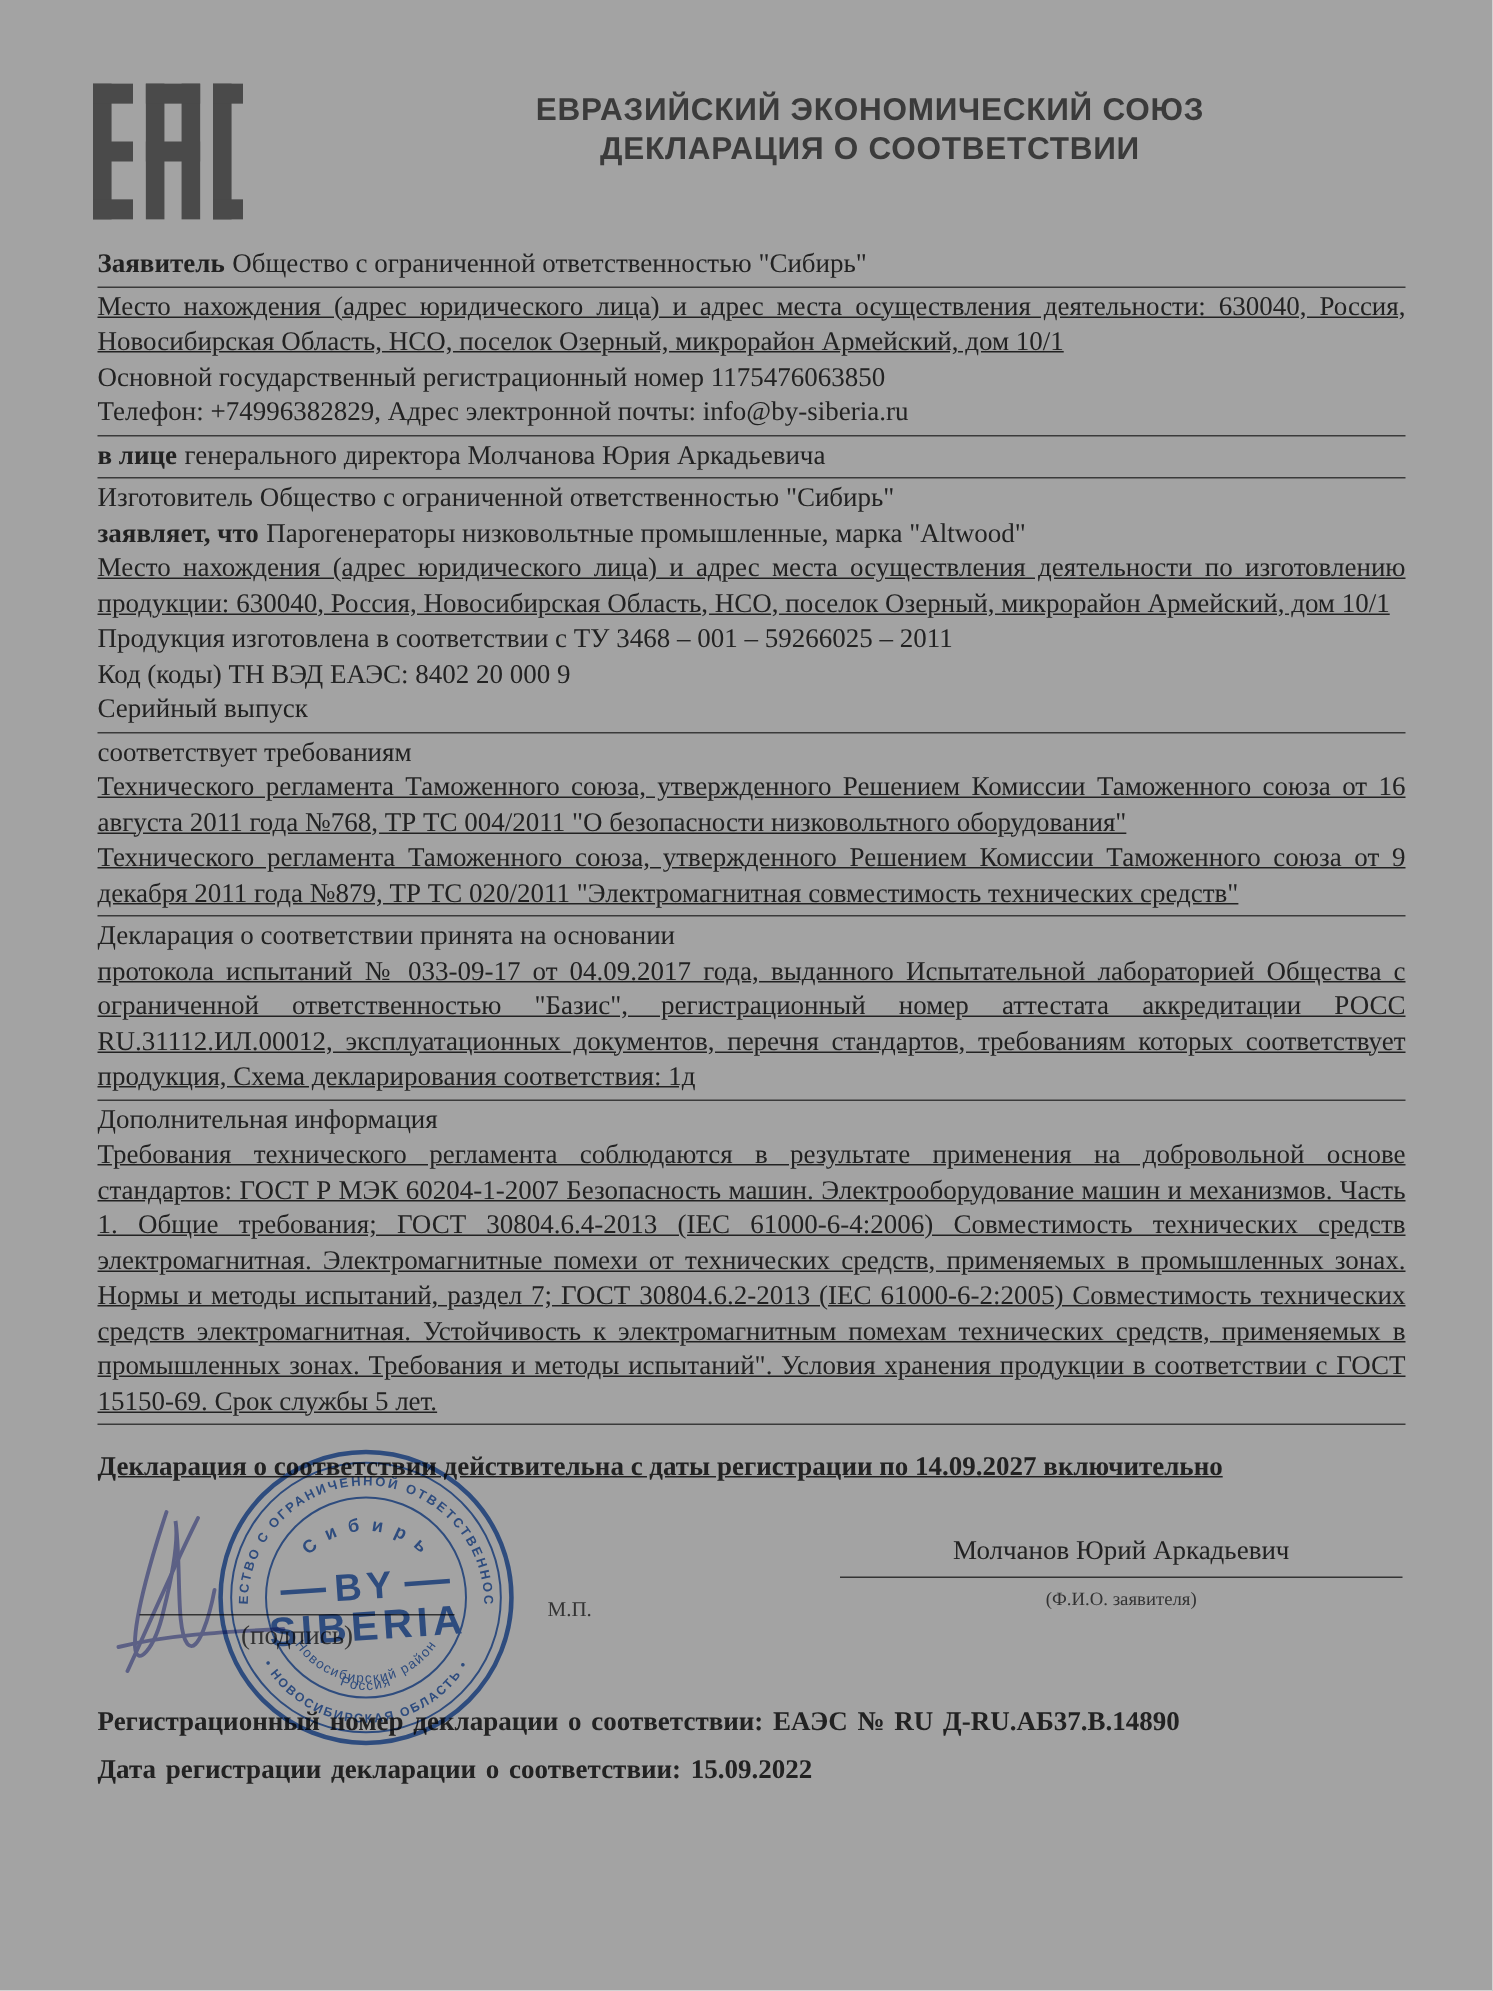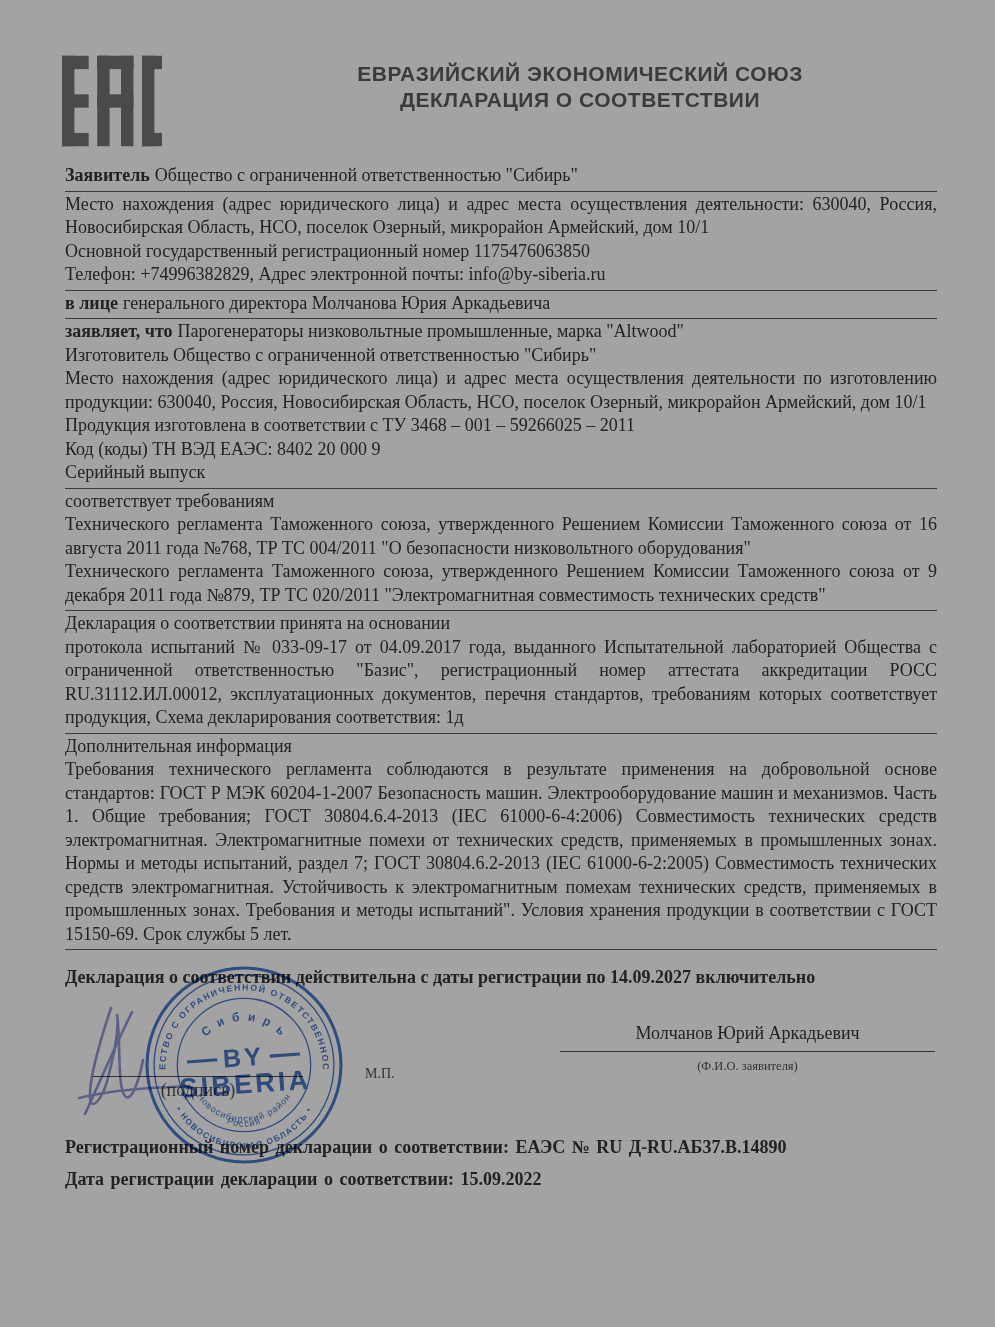--- a/index.html
+++ b/index.html
@@ -18,25 +18,25 @@
   .doc-title{
     position:absolute;left:283px;top:6px;width:470px;
     font-family:"Liberation Sans","DejaVu Sans",sans-serif;
     font-weight:bold;font-size:21px;line-height:26px;
     color:#3b3b3b;text-align:center;letter-spacing:.5px;
   }
   
   .content{position:absolute;left:65px;top:163px;width:872px;font-size:18px;line-height:23.5px;}
   .sec{border-bottom:1.5px solid #3a3a3a;padding:1px 0 3px 0;}
   p{margin:0;}
-  .just{text-align:justify;}
+  .just{text-align:justify;text-decoration:underline;}
   b.lbl{margin-right:5px;}
   .bheading{font-weight:normal;}
   
-  .validity{margin-top:16px;font-weight:bold;}
+  .validity{margin-top:16px;font-weight:bold;text-decoration:underline;}
   .sigrow{position:relative;margin-top:32px;height:96px;}
   .sig-left{position:absolute;left:28px;top:28px;width:210px;}
   .sig-line{border-bottom:1.5px solid #333;height:26px;}
   .sig-cap{font-size:18px;text-align:center;color:#333;padding-top:2px;}
   .mp{position:absolute;left:300px;top:40px;font-size:14px;color:#333;}
   .sig-right{position:absolute;left:495px;top:0;width:375px;text-align:center;}
   .fio{font-size:18px;padding-bottom:6px;}
   .fio-line{border-bottom:1.5px solid #333;}
   .fio-cap{font-size:12.5px;color:#333;padding-top:3px;}
   .reg{margin-top:18px;font-weight:bold;word-spacing:2px;}
@@ -85,22 +85,22 @@
       <p class="just">Место нахождения (адрес юридического лица) и адрес места осуществления деятельности: 630040, Россия, Новосибирская Область, НСО, поселок Озерный, микрорайон Армейский, дом 10/1</p>
       <p>Основной государственный регистрационный номер 1175476063850</p>
       <p>Телефон: +74996382829, Адрес электронной почты: info@by-siberia.ru</p>
     </div>
 
     <div class="sec">
       <p><b class="lbl">в лице</b><span>генерального директора Молчанова Юрия Аркадьевича</span></p>
     </div>
 
     <div class="sec">
+      <p>Изготовитель Общество с ограниченной ответственностью "Сибирь"</p>
       <p><b class="lbl">заявляет, что</b><span>Парогенераторы низковольтные промышленные, марка "Altwood"</span></p>
-      <p>Изготовитель Общество с ограниченной ответственностью "Сибирь"</p>
       <p class="just">Место нахождения (адрес юридического лица) и адрес места осуществления деятельности по изготовлению продукции: 630040, Россия, Новосибирская Область, НСО, поселок Озерный, микрорайон Армейский, дом 10/1</p>
       <p>Продукция изготовлена в соответствии с ТУ 3468 – 001 – 59266025 – 2011</p>
       <p>Код (коды) ТН ВЭД ЕАЭС: 8402 20 000 9</p>
       <p>Серийный выпуск</p>
     </div>
 
     <div class="sec">
       <p class="bheading">соответствует требованиям</p>
       <p class="just">Технического регламента Таможенного союза, утвержденного Решением Комиссии Таможенного союза от 16 августа  2011 года №768, ТР ТС 004/2011 "О безопасности низковольтного оборудования"</p>
       <p class="just">Технического регламента Таможенного союза, утвержденного Решением Комиссии Таможенного союза от 9 декабря 2011 года №879, ТР ТС 020/2011 "Электромагнитная совместимость технических средств"</p>

